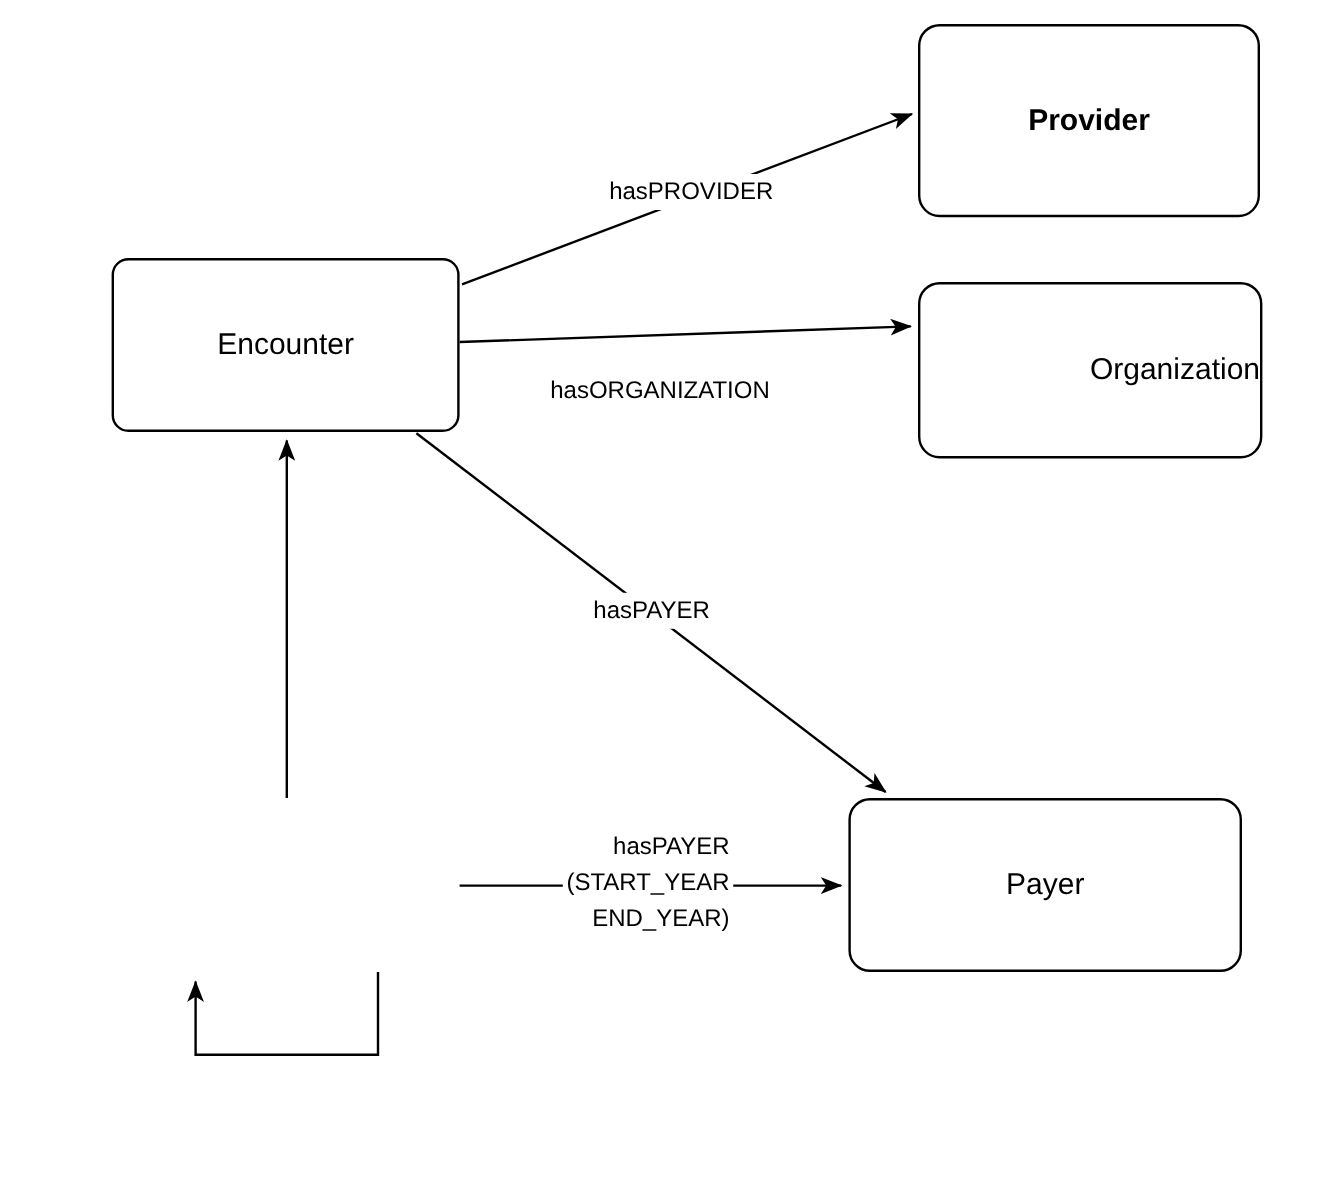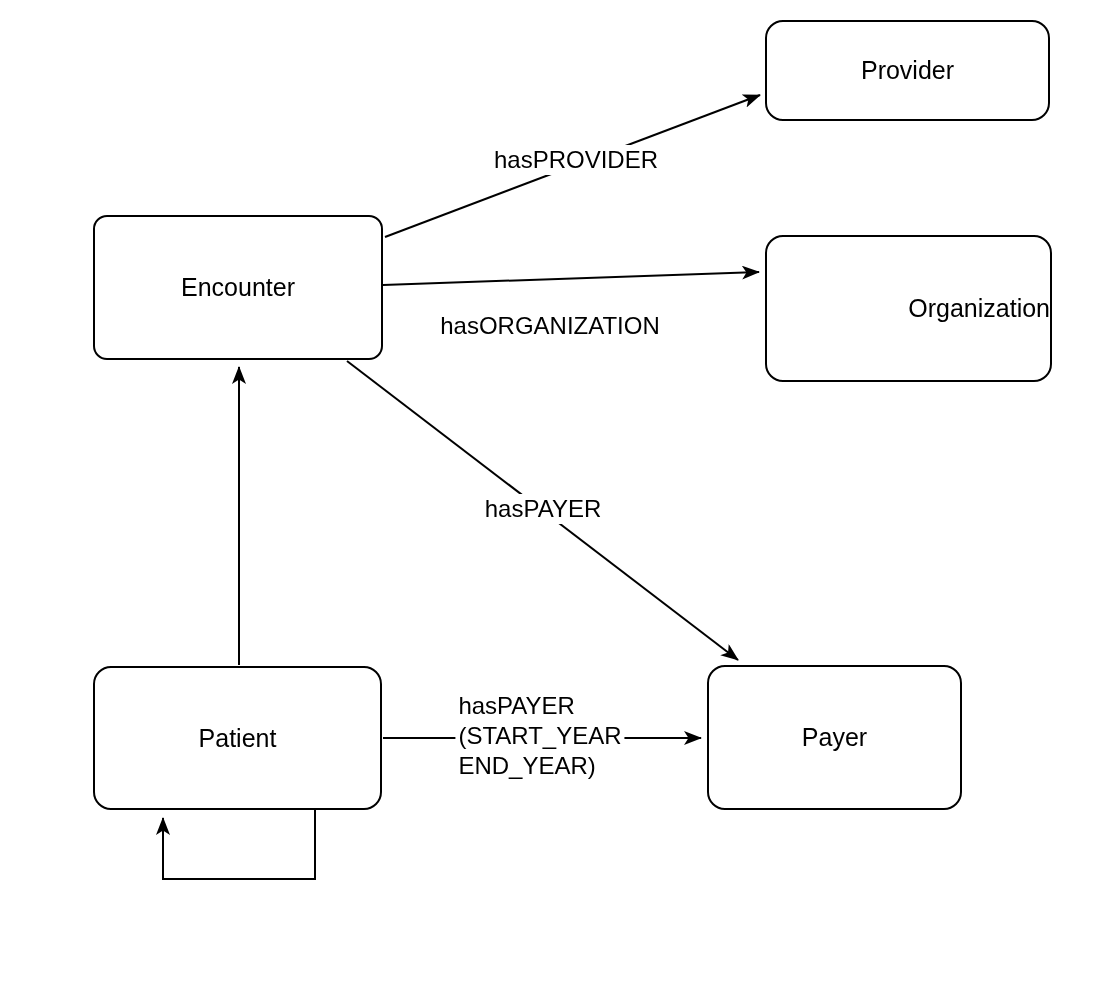--- a/index.html
+++ b/index.html
@@ -28,32 +28,32 @@
     border: 2px solid #000000;
     border-radius: 18px;
     display: flex;
     align-items: center;
     justify-content: center;
     font-size: 25px;
     color: #000000;
     z-index: 2;
   }
   .node-encounter    { left: 93px;  top: 215px; width: 290px; height: 145px; border-radius: 14px; }
-  .node-provider     { left: 765px; top: 20px;  width: 285px; height: 101px; }
+  .node-provider     { left: 765px; top: 20px;  width: 285px; height: 161px; font-weight: bold; }
   .node-organization { left: 765px; top: 235px; width: 287px; height: 147px; justify-content: flex-end; }
   .node-patient      { left: 93px;  top: 666px; width: 289px; height: 144px; }
-  .node-payer        { left: 707px; top: 665px; width: 255px; height: 145px; }
+  .node-payer        { left: 707px; top: 665px; width: 328px; height: 145px; }
   .edge-label {
     position: absolute;
     transform: translate(-50%, -50%);
     background: #ffffff;
     color: #000000;
-    font-size: 24px;
+    font-size: 20px;
     line-height: 30px;
-    text-align: left;
+    text-align: right;
     white-space: nowrap;
     padding: 0 3px;
     z-index: 3;
   }
   .lbl-hasprovider     { left: 576px; top: 160px; }
   .lbl-hasorganization { left: 550px; top: 278px; margin-top: 48px; }
   .lbl-haspayer-enc    { left: 543px; top: 509px; }
   .lbl-hasencounter    { left: 238px; top: 509px; }
   .lbl-haspayer-pat    { left: 540px; top: 736px; }
   .lbl-matches         { left: 218px; top: 918px; background: transparent; }
@@ -88,23 +88,20 @@
   </div>
 
   <div class="node node-provider">
     <span>Provider</span>
   </div>
 
   <div class="node node-organization">
     <span>Organization</span>
   </div>
 
-  <div class="node node-patient">
-    <span>Patient</span>
-  </div>
 
   <div class="node node-payer">
     <span>Payer</span>
   </div>
 
   <div class="edge-label lbl-hasprovider">
     <span>hasPROVIDER</span>
   </div>
 
   <div class="edge-label lbl-hasorganization">

